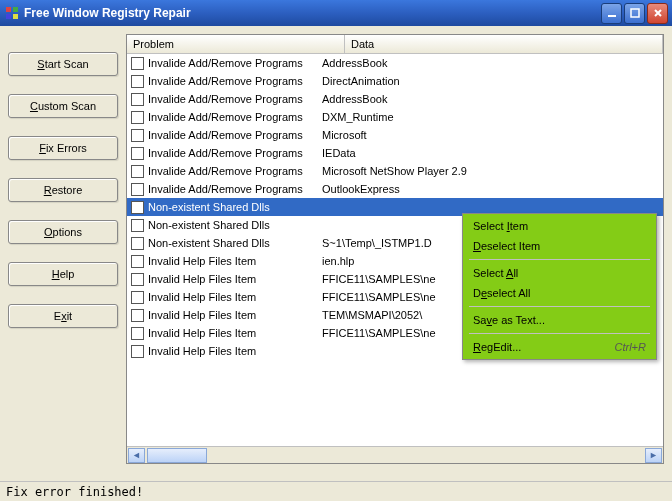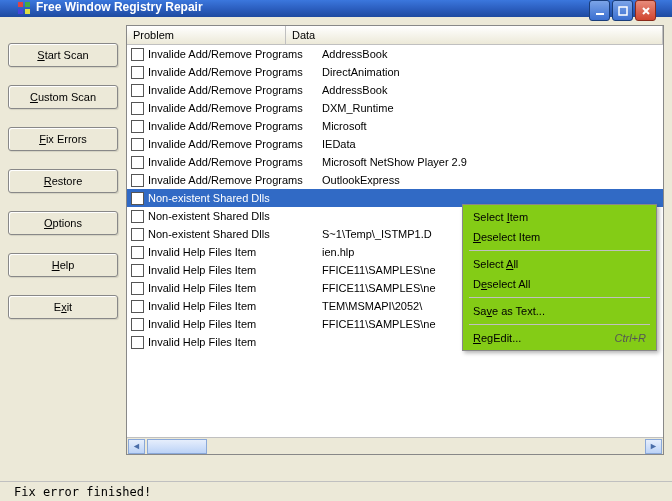--- a/index.html
+++ b/index.html
@@ -1,33 +1,33 @@
 <!DOCTYPE html>
 <html><head>
 <meta charset="utf-8">
 <style>
 * { box-sizing: border-box; margin: 0; padding: 0; font-family: Tahoma, sans-serif; font-size: 11px; }
 body { background: #ece9d8; width: 672px; height: 501px; overflow: hidden; position: relative; }
 
-.titlebar { height: 17px; background: linear-gradient(to bottom, #3b77dd 0%, #2c5fc0 50%, #1e4aa0 100%); display: flex; padding: 0 16px; color: white; font-weight: bold; }
+.titlebar { height: 26px; background: linear-gradient(to bottom, #3b77dd 0%, #2c5fc0 50%, #1e4aa0 100%); display: flex; align-items: center; padding: 0 4px; color: white; font-weight: bold; }
 .titlebar .icon { width: 16px; height: 16px; margin-right: 4px; display: flex; align-items: center; justify-content: center; }
 .titlebar .title { flex: 1; font-size: 12px; }
 .winbtns { display: flex; gap: 2px; }
 .winbtn { width: 21px; height: 21px; background: linear-gradient(to bottom, #7ba4e8, #3b6fd0); border: 1px solid #1a3d7a; border-radius: 3px; display: flex; align-items: center; justify-content: center; color: white; font-weight: bold; cursor: pointer; }
 .winbtn.close { background: linear-gradient(to bottom, #e88b7b, #d04530); border-color: #8a2a1a; }
 
 .content { display: flex; height: 446px; padding: 8px; gap: 8px; }
 .sidebar { width: 110px; display: flex; flex-direction: column; gap: 18px; padding-top: 18px; }
 .sidebtn { height: 24px; background: #ece9d8; border: 1px solid #888; border-radius: 3px; box-shadow: inset 1px 1px 0 #fff, 1px 1px 1px rgba(0,0,0,0.1); cursor: pointer; display: flex; align-items: center; justify-content: center; }
 .sidebtn .u { text-decoration: underline; }
 
 .main { flex: 1; display: flex; flex-direction: column; border: 1px solid #888; background: white; position: relative; }
 .headers { display: flex; background: #ece9d8; border-bottom: 1px solid #c0c0c0; }
 .hcell { padding: 3px 6px; border-right: 1px solid #c0c0c0; background: linear-gradient(to bottom, #fff, #ece9d8); }
-.hcell.c1 { width: 159px; }
+.hcell.c1 { width: 218px; }
 .hcell.c2 { flex: 1; }
 .rows { flex: 1; overflow: hidden; position: relative; }
 .row { display: flex; height: 18px; align-items: center; }
 .row.sel { background: #316ac5; color: white; }
 .cb { width: 13px; height: 13px; border: 1px solid #555; background: white; margin: 0 4px 0 4px; flex-shrink: 0; }
 .cell1 { width: 170px; white-space: nowrap; overflow: hidden; }
 .cell2 { flex: 1; white-space: nowrap; overflow: hidden; padding-left: 4px; }
 
 .hscroll { height: 17px; background: #ece9d8; border-top: 1px solid #c0c0c0; display: flex; align-items: center; position: relative; }
 .sbtn { width: 17px; height: 15px; background: linear-gradient(to bottom, #e6eefc, #bcd3f7); border: 1px solid #8aa8d8; display: flex; align-items: center; justify-content: center; color: #4a6da8; font-size: 9px; cursor: pointer; }
@@ -35,21 +35,21 @@
 .sbtn.right { margin-left: auto; margin-right: 1px; }
 .thumb { width: 60px; height: 15px; background: linear-gradient(to bottom, #e6eefc, #bcd3f7); border: 1px solid #8aa8d8; margin-left: 2px; cursor: pointer; }
 
 .ctxmenu { position: absolute; left: 335px; top: 178px; width: 195px; background: #84cc16; border: 1px solid #888; box-shadow: 2px 2px 4px rgba(0,0,0,0.3); z-index: 10; padding: 2px; }
 .mitem { padding: 4px 8px; cursor: pointer; display: flex; }
 .mitem .lbl { flex: 1; }
 .mitem .sc { color: #555; font-style: italic; }
 .msep { height: 1px; background: #c0c0c0; margin: 3px 4px; }
 .mitem .u { text-decoration: underline; }
 
-.status { position: absolute; bottom: 0; left: 0; right: 0; height: 20px; border-top: 1px solid #c0c0c0; background: #ece9d8; padding: 3px 14px; font-family: monospace; font-size: 12px; }
+.status { position: absolute; bottom: 0; left: 0; right: 0; height: 20px; border-top: 1px solid #c0c0c0; background: #ece9d8; padding: 3px 6px; font-family: monospace; font-size: 12px; }
 </style>
 </head>
 <body>
 
 <div class="titlebar">
   <span class="icon">
     <svg width="14" height="14" viewBox="0 0 14 14">
         <rect x="1" y="1" width="5" height="5" fill="#d44"></rect>
         <rect x="8" y="1" width="5" height="5" fill="#4a4"></rect>
         <rect x="1" y="8" width="5" height="5" fill="#44d"></rect>

